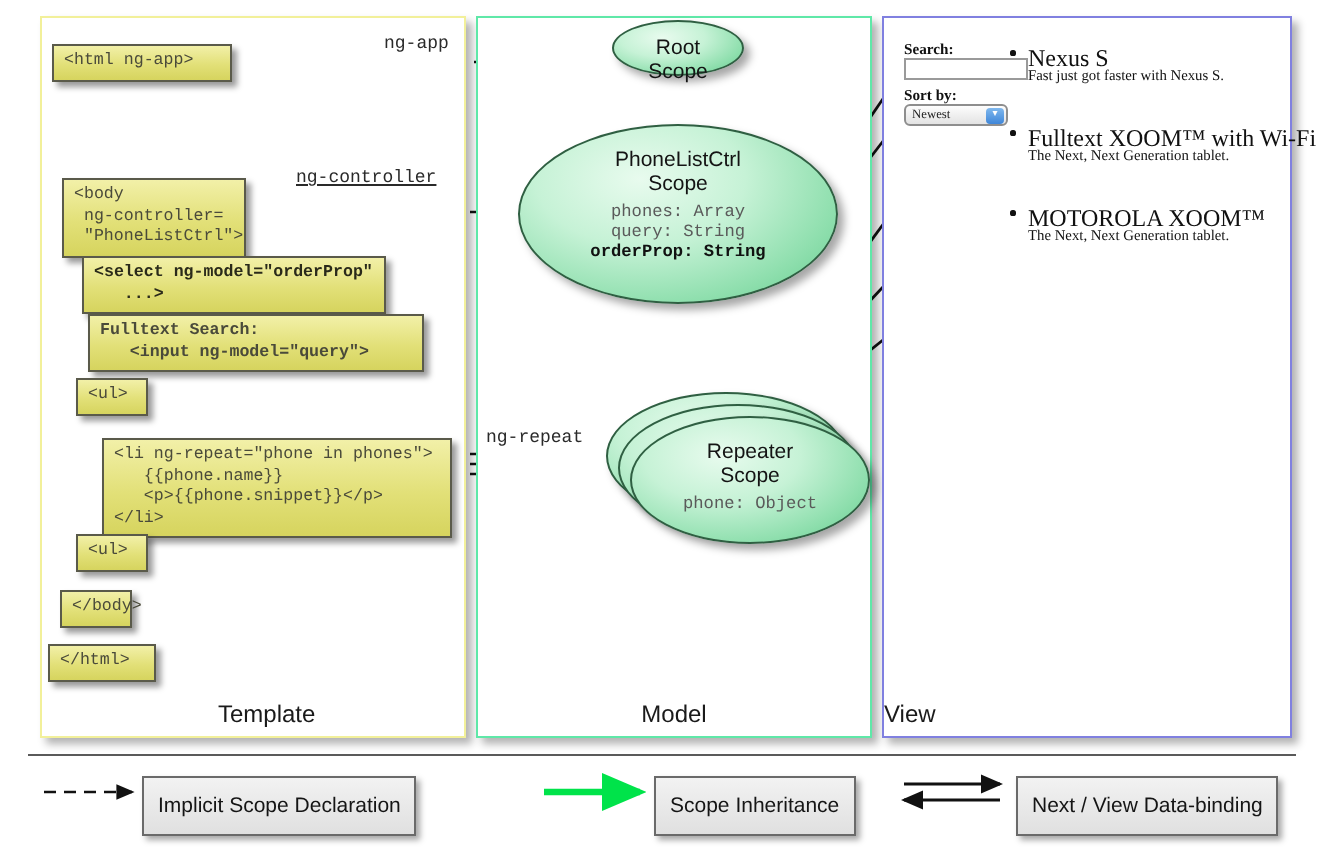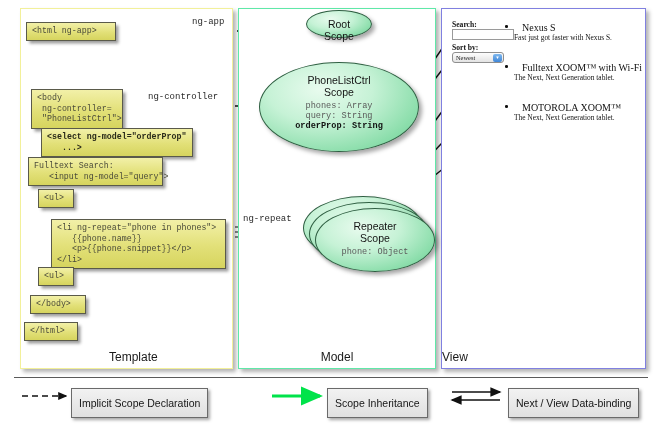--- a/index.html
+++ b/index.html
@@ -137,24 +137,23 @@
     position: absolute;
     left: 0; top: 3px;
     width: 2.6px; height: 2.6px;
     border-radius: 50%;
     background: #111111;
   }
   .phone-name {
     position: absolute;
     left: 9px; top: 0;
     font-family: "Liberation Serif", serif;
-    font-size: 10px;
+    font-size: 12px;
     color: #111111;
     white-space: nowrap;
-    margin-left: 8px;
   }
   .phone-snippet {
     position: absolute;
     left: 9px; top: 11px;
     font-family: "Liberation Serif", serif;
     font-size: 7.4px;
     color: #111111;
     white-space: nowrap;
   }
 
@@ -264,33 +263,33 @@
 
   <div class="codebox" style="left:26px;  top:22px;  width:90px;">&lt;html ng-app&gt;</div>
 
   <div class="codebox" style="left:31px;  top:89px;  width:92px;">&lt;body
  ng-controller=
  "PhoneListCtrl"&gt;</div>
 
   <div class="codebox bold" style="left:41px;  top:128px; width:152px;">&lt;select ng-model="orderProp"
    ...&gt;</div>
 
-  <div class="codebox" style="left:28px;  top:157px; width:135px;">Fulltext Search:
+  <div class="codebox" style="left:44px;  top:157px; width:168px;font-weight:bold;">Fulltext Search:
    &lt;input ng-model="query"&gt;</div>
 
   <div class="codebox" style="left:38px;  top:189px; width:36px;">&lt;ul&gt;</div>
 
   <div class="codebox" style="left:51px;  top:219px; width:175px;">&lt;li ng-repeat="phone in phones"&gt;
    {{phone.name}}
    &lt;p&gt;{{phone.snippet}}&lt;/p&gt;
 &lt;/li&gt;</div>
 
   <div class="codebox" style="left:38px;  top:267px; width:36px;">&lt;ul&gt;</div>
 
-  <div class="codebox" style="left:30px;  top:295px; width:56px;">&lt;/body&gt;</div>
+  <div class="codebox" style="left:30px;  top:295px; width:36px;">&lt;/body&gt;</div>
 
   <div class="codebox" style="left:24px;  top:322px; width:54px;">&lt;/html&gt;</div>
 
   <div class="column" id="col-model">
     <div class="column-label">Model</div>
   </div>
 
   <div class="ellipse" style="left:306px; top:10px; width:66px; height:28px;">
     <div class="ell-title" style="margin-top:7px;">Root</div>
     <div class="ell-title">Scope</div>
@@ -340,21 +339,21 @@
     <span class="phone-name">Fulltext XOOM™ with Wi-Fi</span>
     <span class="phone-snippet">The Next, Next Generation tablet.</span>
   </div>
   <div class="phone-item" style="left:505px; top:102px;">
     <span class="phone-bullet"></span>
     <span class="phone-name">MOTOROLA XOOM™</span>
     <span class="phone-snippet">The Next, Next Generation tablet.</span>
   </div>
 
   <div class="edge-label" style="left:192px; top:17px;">ng-app</div>
-  <div class="edge-label" style="left:148px; top:92px;">ng-controller</div>
+  <div class="edge-label" style="left:148px; top:84px;text-decoration:underline;">ng-controller</div>
   <div class="edge-label" style="left:243px; top:214px;">ng-repeat</div>
 
   <div id="legend-rule"></div>
 
   <div class="legend-box" style="left:71px;  top:388px;">Implicit Scope Declaration</div>
   <div class="legend-box" style="left:327px; top:388px;">Scope Inheritance</div>
   <div class="legend-box" style="left:508px; top:388px;">Next / View Data-binding</div>
 
 </div>
 

